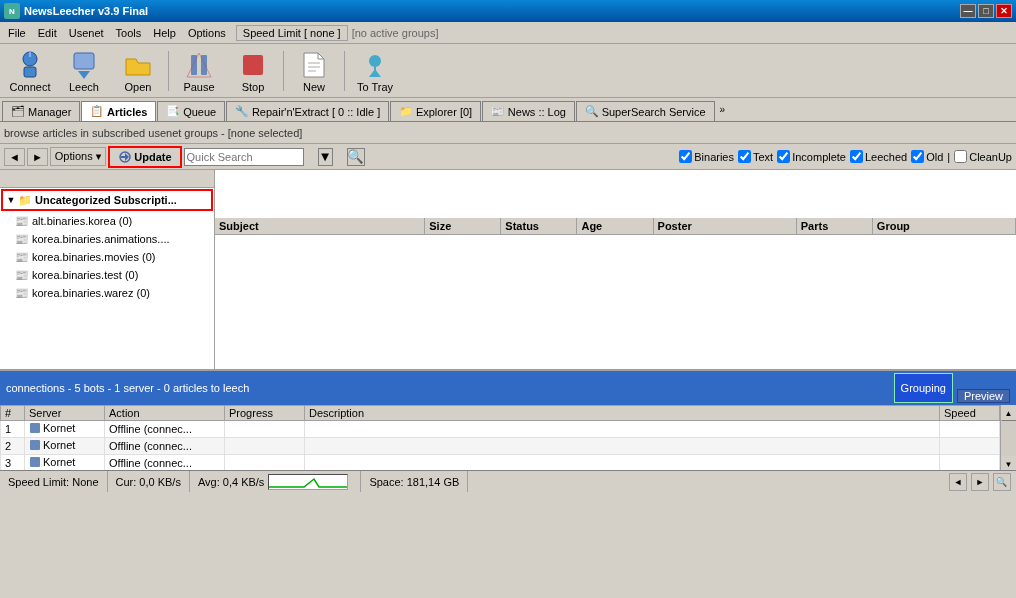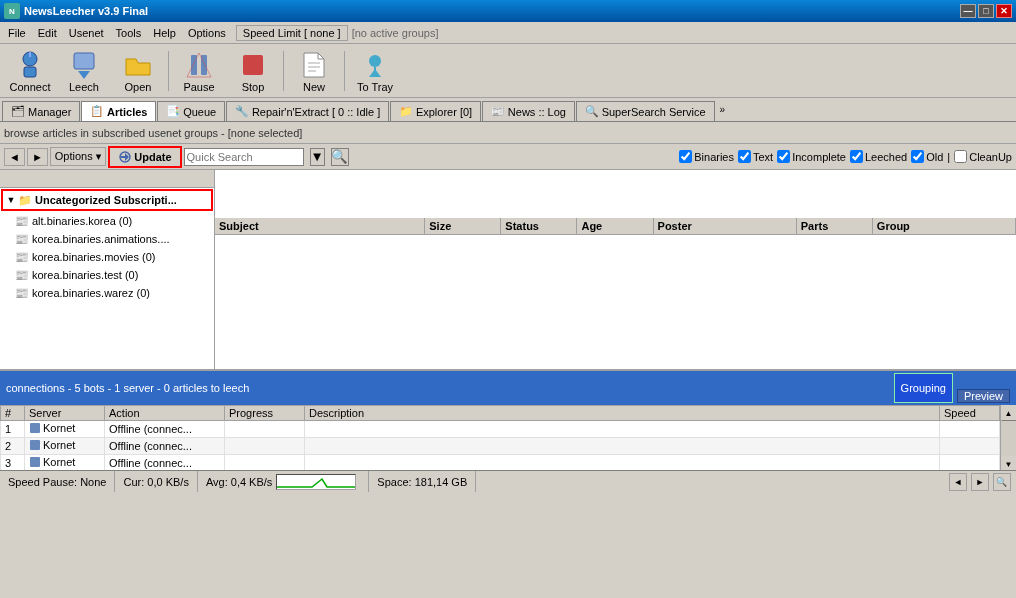--- a/index.html
+++ b/index.html
@@ -129,21 +129,21 @@
     .update-btn {
       display: flex; align-items: center; gap: 2px;
       padding: 2px 8px;
       border: 2px solid red;
       background: #d4d0c8;
       cursor: pointer;
       font-size: 11px;
       font-weight: bold;
     }
     .quick-search {
-      display: flex; align-items: center; gap: 6px;
+      display: flex; align-items: center; gap: 14px;
       flex: 1;
     }
     .quick-search input {
       width: 120px;
       height: 18px;
       border: 1px solid #808080;
       padding: 1px 2px;
       font-size: 11px;
       background: white;
     }
@@ -585,21 +585,21 @@
           <div class="scroll-track"></div>
           <div class="scroll-btn">▼</div>
         </div>
       </div>
     </div>
   </div>
 </div>
 
 <div class="status-bar">
   <div class="status-item">
-    <span>Speed Pause: None</span>
+    <span>Speed Limit: None</span>
   </div>
   <div class="status-item">
     <span>Cur: 0,0 KB/s</span>
   </div>
   <div class="status-item">
     <span>Avg: 0,4 KB/s</span>
     <div class="status-graph">
       <svg width="78" height="14" viewBox="0 0 78 14">
         <polyline points="0,12 20,12 35,12 45,4 50,12 78,12" fill="none" stroke="#00aa00" stroke-width="1.5"></polyline>
       </svg>

